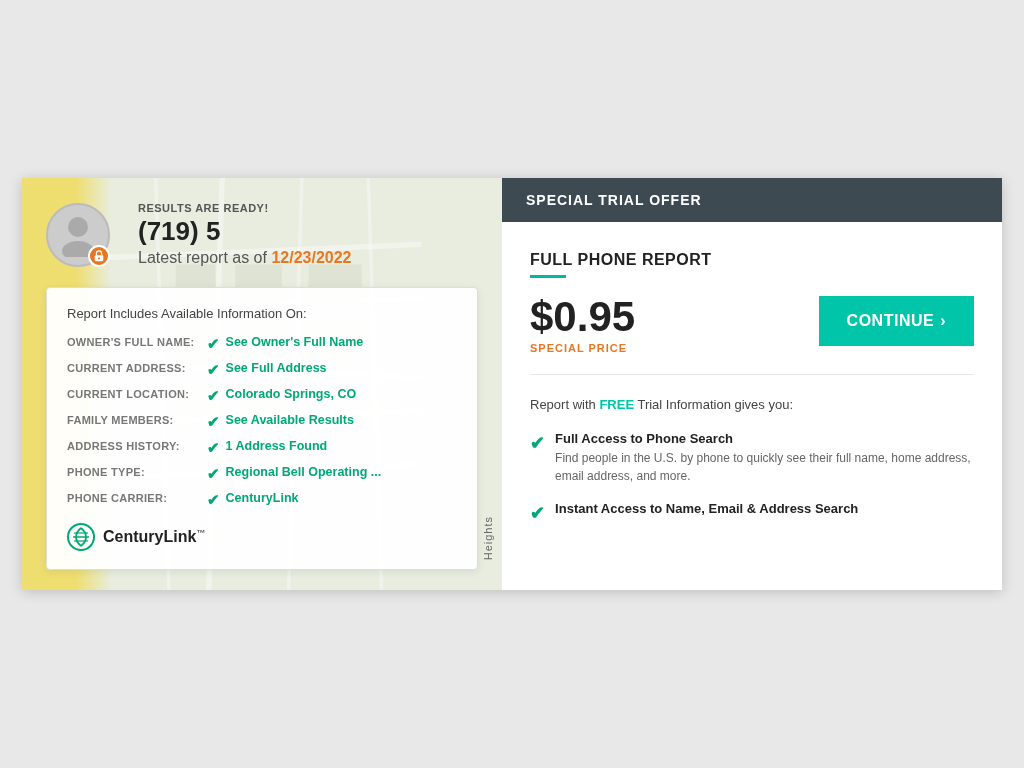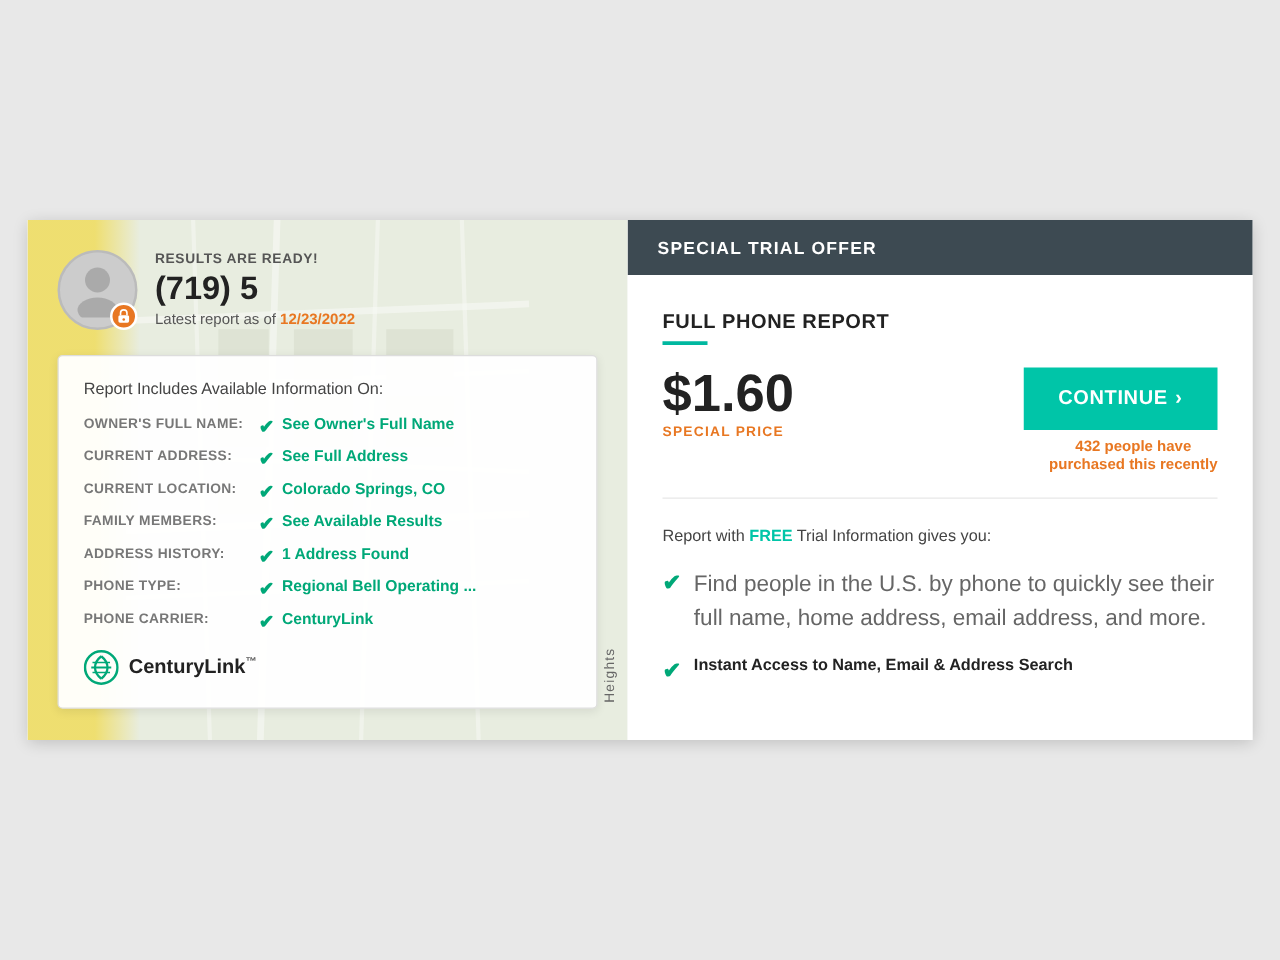--- a/index.html
+++ b/index.html
@@ -48,21 +48,21 @@
 
     .left-content {
       position: relative;
       z-index: 2;
       padding: 24px 24px 0 24px;
     }
 
     .profile-header {
       display: flex;
       align-items: center;
-      gap: 14px;
+      gap: 28px;
       margin-bottom: 20px;
     }
 
     .avatar-wrap {
       position: relative;
       width: 64px;
       height: 64px;
       flex-shrink: 0;
     }
 
@@ -118,21 +118,21 @@
     }
 
     .phone-number {
       font-size: 26px;
       font-weight: 700;
       color: #222;
       margin-bottom: 2px;
     }
 
     .report-date {
-      font-size: 12px;
+      font-size: 16px;
       color: #555;
     }
 
     .report-date-value {
       color: #e87722;
       font-weight: 600;
     }
 
     
     .info-card {
@@ -367,21 +367,21 @@
     }
 
     .feature-title {
       font-size: 13px;
       font-weight: 700;
       color: #222;
       margin-bottom: 3px;
     }
 
     .feature-desc {
-      font-size: 18px;
+      font-size: 12px;
       color: #666;
       line-height: 1.5;
     }
   </style>
 </head>
 <body>
 
 <div class="main-container">
 
   <div class="left-panel">
@@ -499,42 +499,41 @@
 
   <div class="right-panel">
     <div class="offer-header">SPECIAL TRIAL OFFER</div>
 
     <div class="offer-content">
       <div class="report-title">FULL PHONE REPORT</div>
       <div class="teal-line"></div>
 
       <div class="price-row">
         <div class="price-block">
-          <div class="price-value">$1.60</div>
+          <div class="price-value">$0.95</div>
           <div class="special-price-label">SPECIAL PRICE</div>
         </div>
         <div class="price-cta-area">
           <button class="continue-btn">
             <span>CONTINUE</span>
             <span>›</span>
           </button>
-          <div class="purchased-note" style="white-space:pre-line;font-size:12px;color:#e87722;font-weight:600;text-align:center;margin-top:6px;">432 people have
-purchased this recently</div>
         </div>
       </div>
 
       <hr class="divider">
 
       <div class="membership-title">
         <span>Report with </span><span class="free-text">FREE</span><span> Trial Information gives you:</span>
       </div>
 
       <div class="feature-item">
         <span class="feature-check">✔</span>
         <div class="feature-text">
+          <div class="feature-title">Full Access to Phone Search</div>
           <div class="feature-desc">Find people in the U.S. by phone to quickly see their full name, home address, email address, and more.</div>
         </div>
       </div>
 
       <div class="feature-item">
         <span class="feature-check">✔</span>
         <div class="feature-text">
           <div class="feature-title">Instant Access to Name, Email &amp; Address Search</div>
         </div>
       </div>

